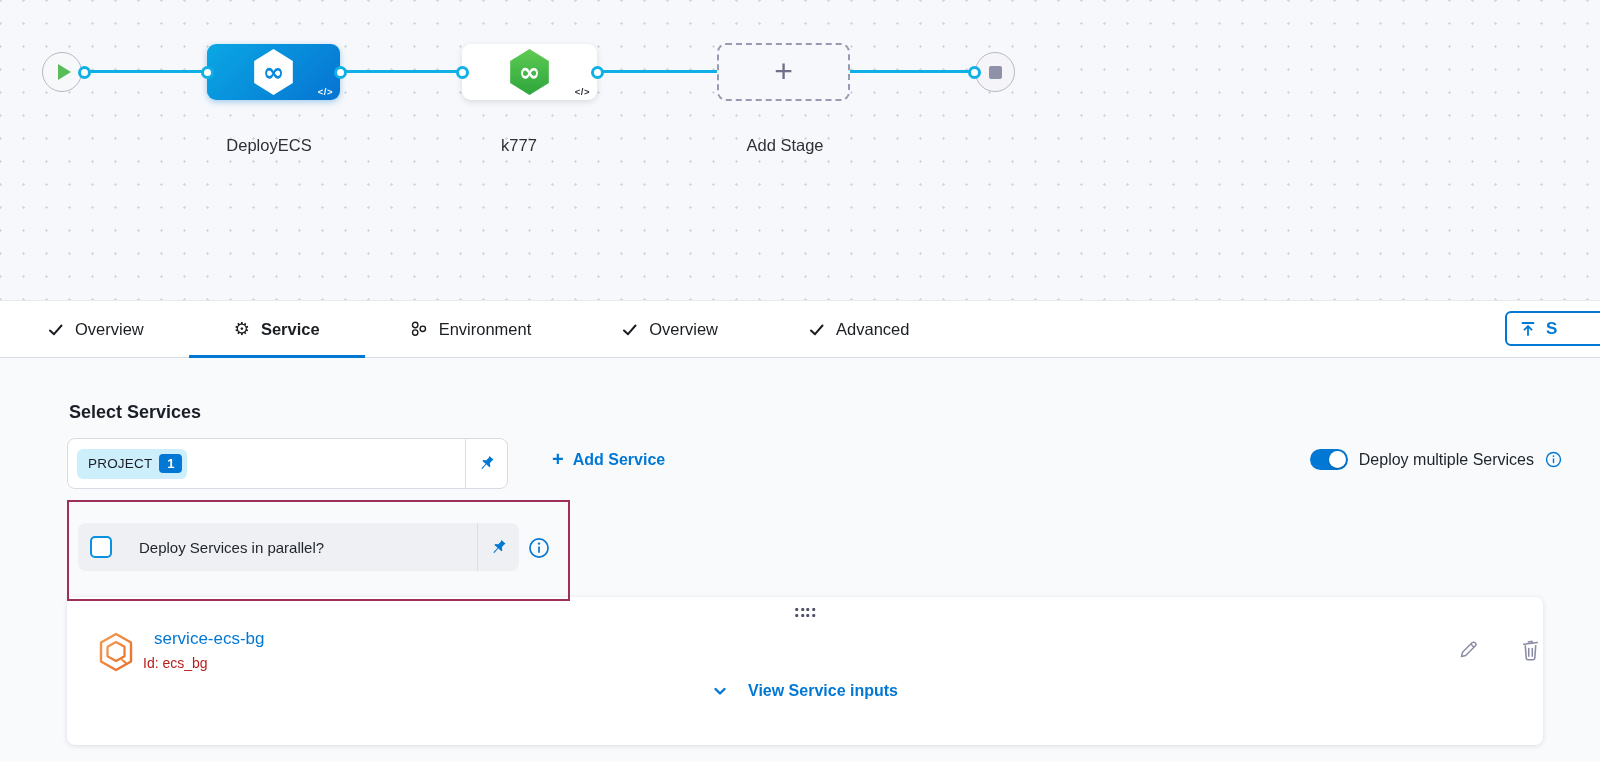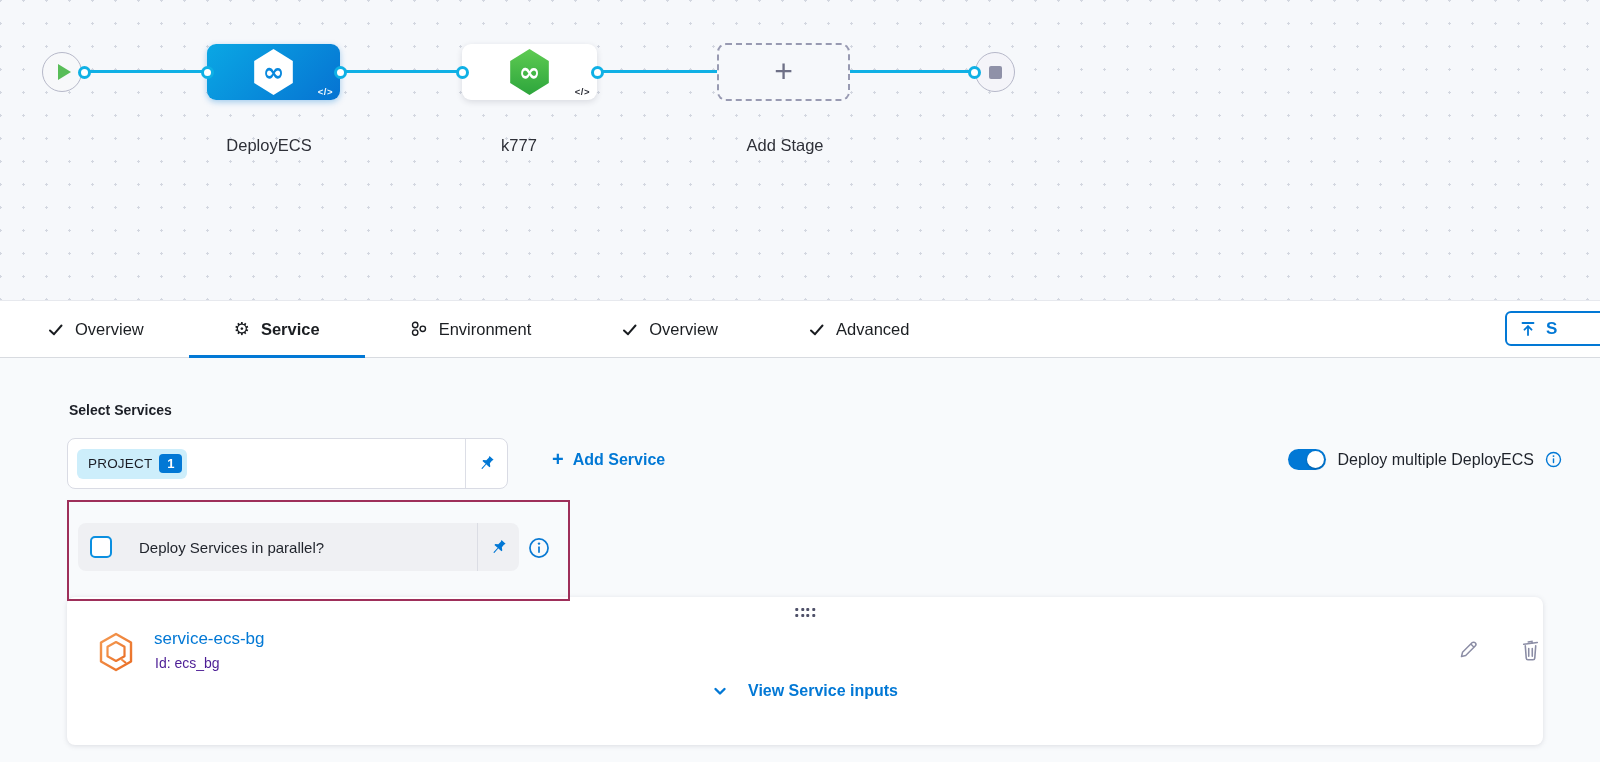--- a/index.html
+++ b/index.html
@@ -56,21 +56,21 @@
     font-size:16.5px;color:#1b1e22;font-weight:500;cursor:pointer;}
   .tab.active{font-weight:600;}
   .tab.active::after{content:"";position:absolute;left:0;right:0;bottom:-1px;height:3px;background:#0278d5;}
   .tab-glyph{font-family:"DejaVu Sans",sans-serif;font-size:18px;line-height:1;color:#1b1e22;}
   .save-btn{position:absolute;left:1505px;top:10px;height:35px;width:120px;box-sizing:border-box;
     border:2px solid #0278d5;border-radius:6px;background:#fff;color:#0278d5;
     display:flex;align-items:center;gap:9px;padding:0 12px;font-size:17px;font-weight:600;cursor:pointer;}
 
   
   .content-bg{position:absolute;left:0;top:358px;width:1600px;height:404px;background:#f8fafc;}
-  .select-label{position:absolute;left:69px;top:402px;font-size:14px;font-weight:600;color:#1b1e26;}
+  .select-label{position:absolute;left:69px;top:402px;font-size:18px;font-weight:600;color:#1b1e26;}
   .select-input{position:absolute;left:67px;top:438px;width:441px;height:51px;box-sizing:border-box;
     background:#fff;border:1px solid #d9dbe4;border-radius:8px;display:flex;align-items:stretch;}
   .chip-area{flex:1;display:flex;align-items:center;padding-left:9px;}
   .chip{display:flex;align-items:center;background:#cdeefb;border-radius:6px;height:30px;
     padding:0 5px 0 11px;gap:7px;}
   .chip-text{font-size:13.5px;color:#1b1e26;letter-spacing:.2px;}
   .chip-count{background:#0278d5;color:#fff;font-size:13px;font-weight:bold;border-radius:4px;
     min-width:15px;text-align:center;padding:3px 4px;line-height:1;}
   .pin-cell{width:41px;display:flex;align-items:center;justify-content:center;
     border-left:1px solid #dcdee6;cursor:pointer;}
@@ -94,21 +94,21 @@
   .info-standalone{position:absolute;left:528px;top:537px;cursor:pointer;}
 
   
   .card{position:absolute;left:67px;top:597px;width:1476px;height:148px;background:#fff;
     border-radius:8px;box-shadow:0 1px 5px rgba(96,97,112,.18);}
   .drag-handle{position:absolute;left:50%;transform:translateX(-50%);top:11px;
     display:grid;grid-template-columns:repeat(4,3px);grid-gap:3px 2.5px;cursor:grab;}
   .drag-handle span{width:3px;height:3px;background:#4e5068;border-radius:1px;}
   .svc-icon{position:absolute;left:31px;top:35px;}
   .svc-name{position:absolute;left:87px;top:32px;font-size:17px;font-weight:500;color:#0278d5;cursor:pointer;}
-  .svc-id{position:absolute;left:88px;top:58px;font-size:14px;color:#4c1d95;}
+  .svc-id{position:absolute;left:76px;top:58px;font-size:14px;color:#b91c1c;}
   .icon-btn{position:absolute;top:40px;cursor:pointer;background:none;border:none;padding:0;}
   .icon-edit{left:1389px;}
   .icon-trash{left:1452px;}
   .view-inputs{position:absolute;left:0;right:0;top:85px;display:flex;align-items:center;
     justify-content:center;gap:20px;color:#0278d5;font-size:16px;font-weight:bold;cursor:pointer;}
 </style>
 </head>
 <body>
 
 <div id="app">
@@ -218,21 +218,21 @@
 
   <div class="add-service">
     <span class="plus">+</span>
     <span>Add Service</span>
   </div>
 
   <div class="toggle-group">
     <div class="toggle">
       <span class="toggle-knob"></span>
     </div>
-    <span class="toggle-label">Deploy multiple DeployECS</span>
+    <span class="toggle-label">Deploy multiple Services</span>
     <svg width="17" height="17" viewBox="0 0 18 18">
       <circle cx="9" cy="9" r="7.4" fill="none" stroke="#0278d5" stroke-width="1.5"></circle>
       <circle cx="9" cy="5.4" r="1" fill="#0278d5"></circle>
       <rect x="8.25" y="7.6" width="1.5" height="5.4" rx=".7" fill="#0278d5"></rect>
     </svg>
   </div>
 
   <div class="gray-row">
     <div class="cb-area">
       <span class="checkbox"></span>

